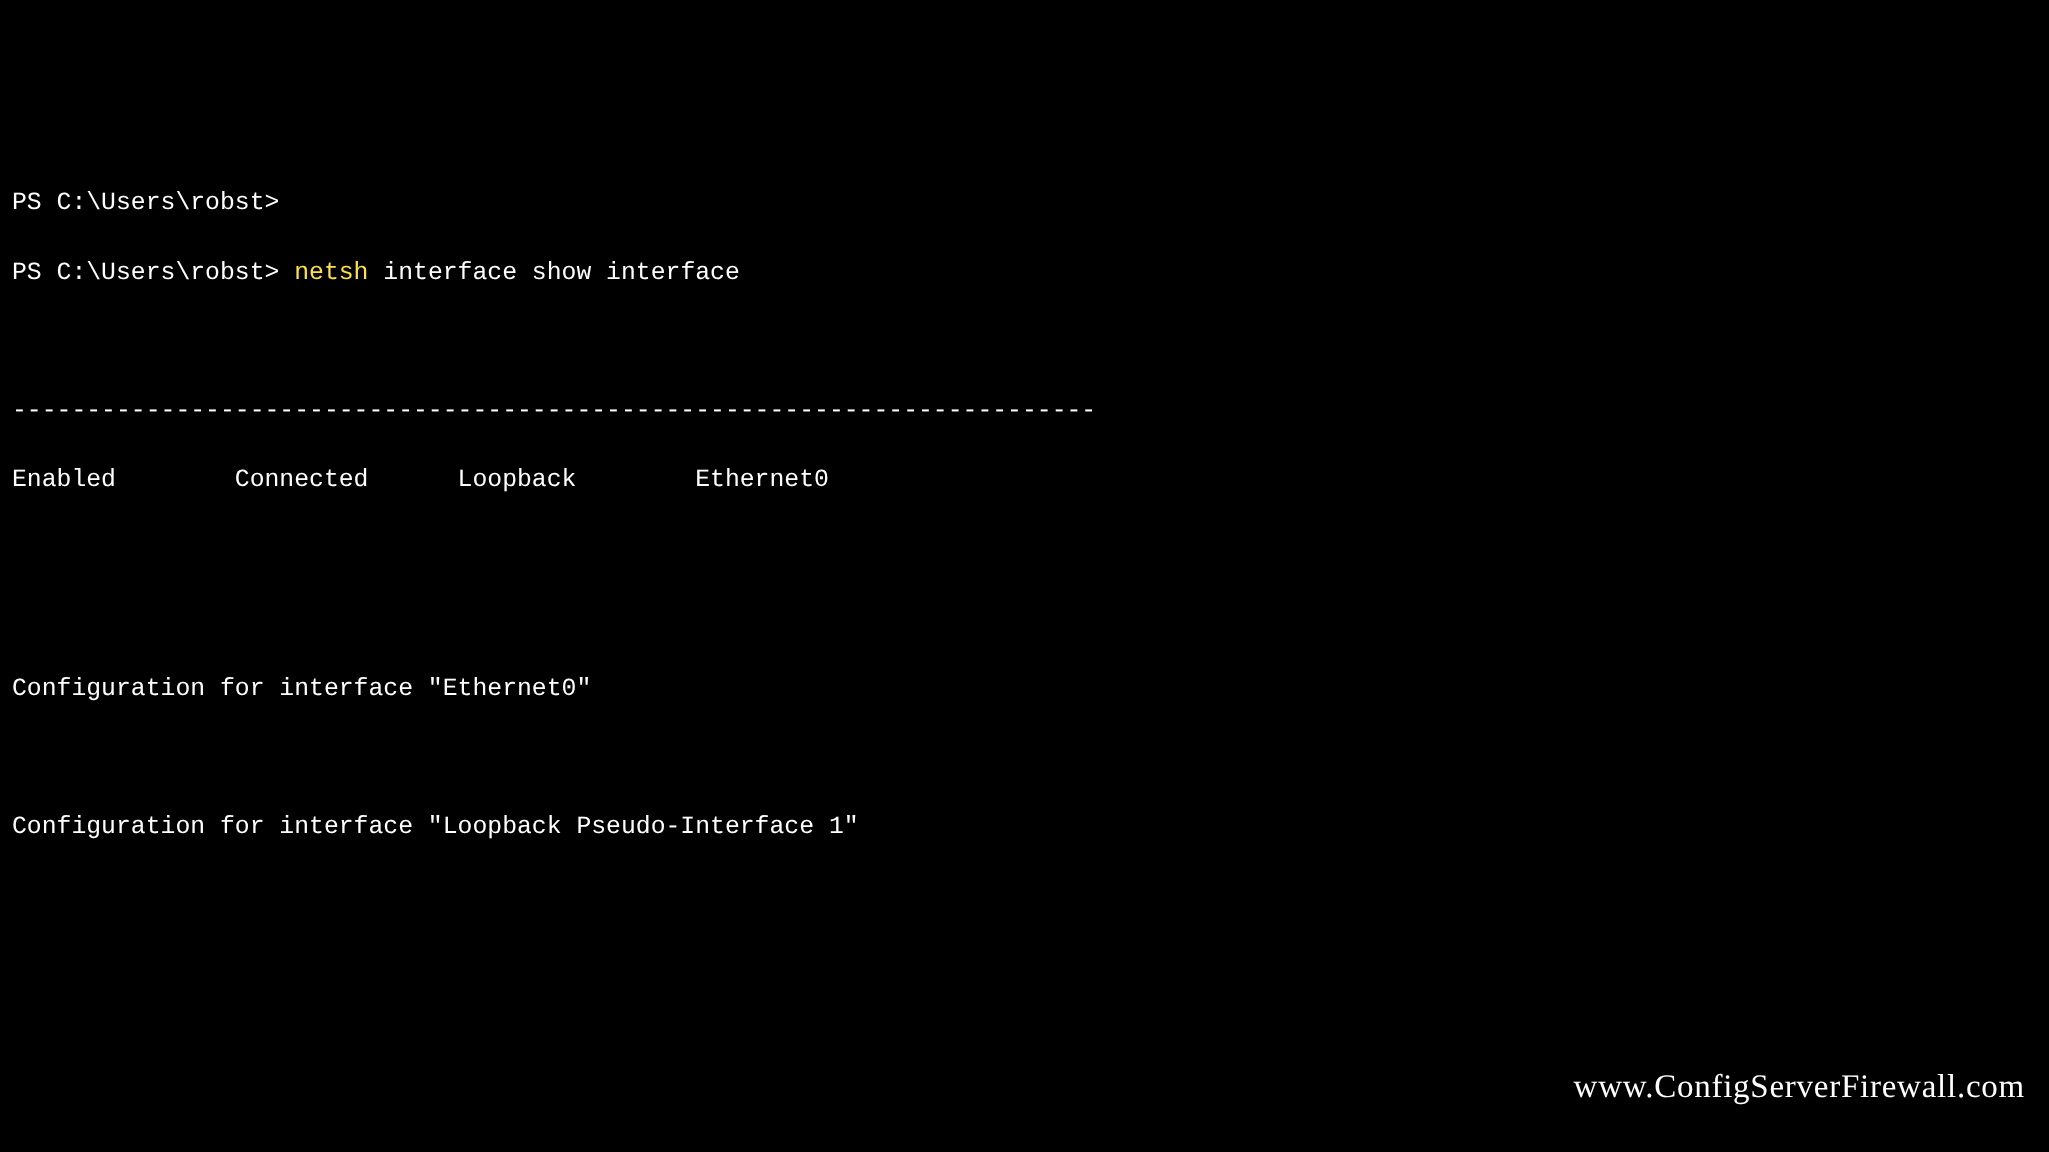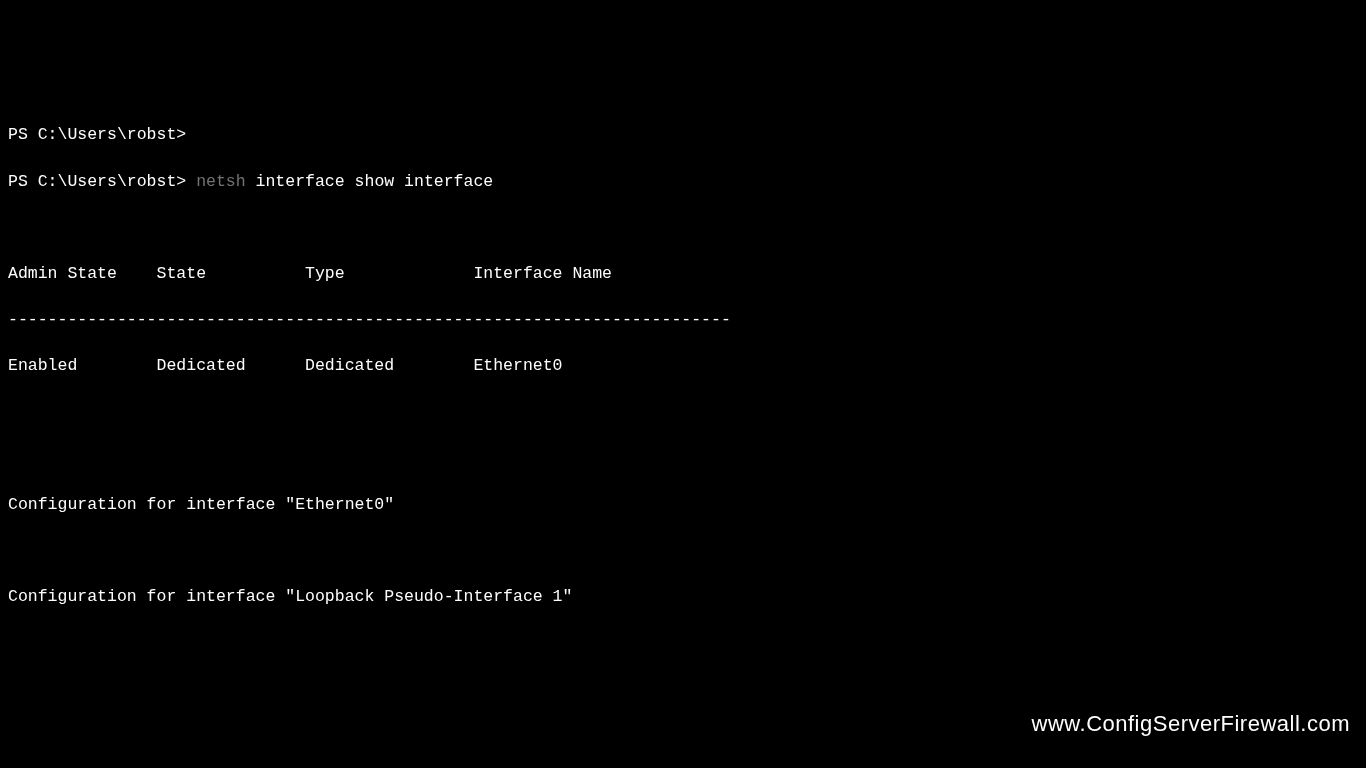--- a/index.html
+++ b/index.html
@@ -18,44 +18,43 @@
       height: 768px;
       overflow: hidden;
       position: relative;
       white-space: pre;
     }
     .line {
       display: block;
       font-family: Liberation Mono, monospace;
     }
     .cmd-highlight {
-      color: #737373;
+      color: #fde047;
     }
     .watermark {
       position: absolute;
       bottom: 28px;
       right: 16px;
       color: #ffffff;
-      font-family: Liberation Sans, sans-serif;
+      font-family: Liberation Serif, serif;
       font-size: 22px;
       letter-spacing: 0.5px;
     }
   </style>
 </head>
 <body>
 
 
 
 <div>
 <span class="line">PS C:\Users\robst&gt;</span>
 <span class="line"><span>PS C:\Users\robst&gt;</span> <span class="cmd-highlight">netsh</span><span> interface show interface</span></span>
 <span class="line"> </span>
-<span class="line">Admin State    State          Type             Interface Name</span>
 <span class="line">-------------------------------------------------------------------------</span>
-<span class="line">Enabled        Dedicated      Dedicated        Ethernet0</span>
+<span class="line">Enabled        Connected      Loopback        Ethernet0</span>
 <span class="line"> </span>
 <span class="line"> </span>
 <span class="line">Configuration for interface "Ethernet0"</span>
 <span class="line"> </span>
 <span class="line">Configuration for interface "Loopback Pseudo-Interface 1"</span>
 
 
 
 
 

